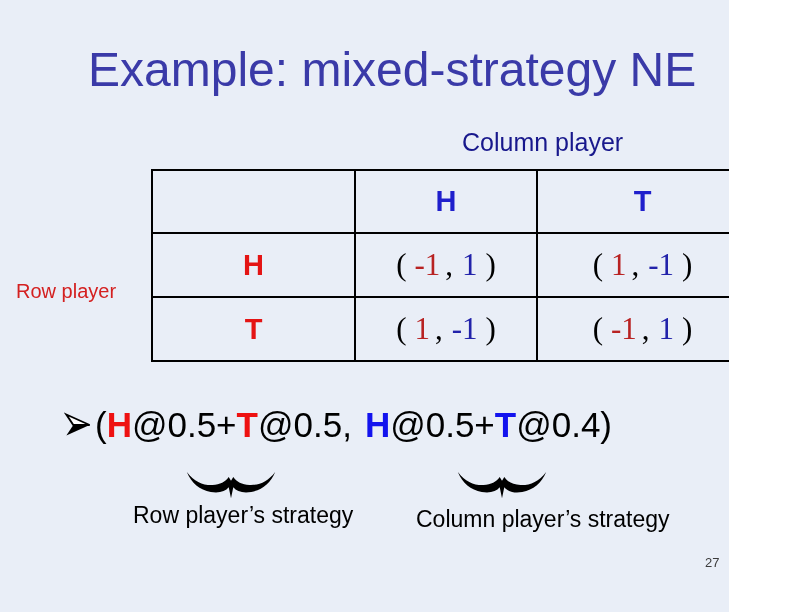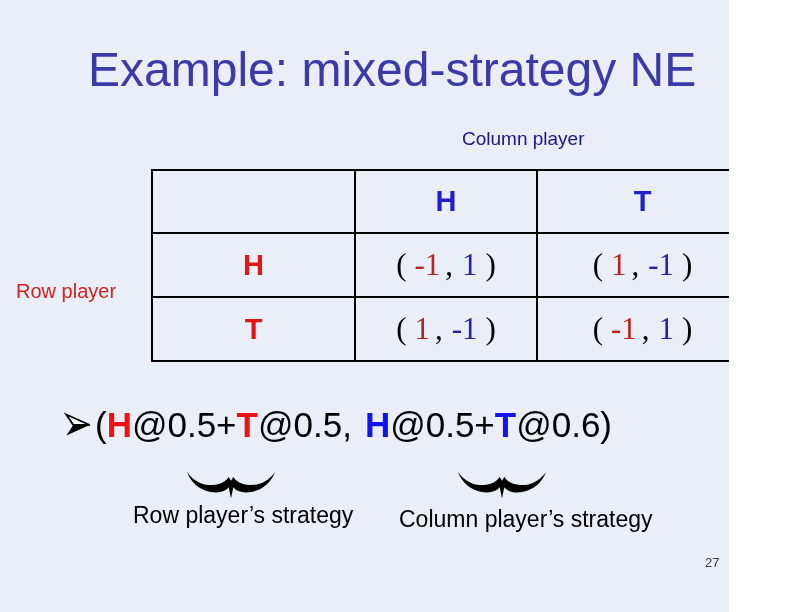--- a/index.html
+++ b/index.html
@@ -7,21 +7,21 @@
     position:relative;width:729px;height:612px;
     background:#e9eef7;overflow:hidden;
     font-family:"Liberation Sans",sans-serif;
   }
   .title{
     position:absolute;left:88px;top:42px;
     font-size:48px;line-height:1.15;color:#3a3aa8;white-space:nowrap;
   }
   .col-player-label{
     position:absolute;left:462px;top:128px;
-    font-size:19px;color:#18188c;white-space:nowrap;
+    font-size:25px;color:#18188c;white-space:nowrap;
   }
   .row-player-label{
     position:absolute;left:16px;top:280px;
     font-size:20px;color:#d42020;white-space:nowrap;
   }
   .gtable{
     position:absolute;left:151px;top:169px;
     display:grid;
     grid-template-columns:201px 182px 211px;
     grid-template-rows:61px 64px 64px;
@@ -49,21 +49,21 @@
   }
   .bullet-icon{width:28px;height:28px;margin-right:3px;flex:0 0 auto;}
   .fr{color:#ee1111;font-weight:bold;}
   .fb{color:#1313ee;font-weight:bold;}
   .fe-gap{margin-right:13px;}
   .brace{position:absolute;width:92px;height:30px;}
   .brace-row{left:185px;top:470px;}
   .brace-col{left:456px;top:470px;}
   .caption{position:absolute;font-size:23px;color:#000;white-space:nowrap;}
   .caption-row{left:121px;top:502px;margin-left:12px;}
-  .caption-col{left:399px;top:506px;}
+  .caption-col{left:416px;top:506px;}
   .pagenum{
     position:absolute;left:705px;top:555px;
     font-size:13px;color:#3c3c3c;
   }
 </style>
 </head>
 <body>
 
 <div class="slide">
 
@@ -117,21 +117,21 @@
       <polygon points="2,21 22,12 8,12" fill="#000000"></polygon>
     </svg>
     <span>(</span>
     <span class="fr">H</span>
     <span>@0.5+</span>
     <span class="fr">T</span>
     <span class="fe-gap">@0.5,</span>
     <span class="fb">H</span>
     <span>@0.5+</span>
     <span class="fb">T</span>
-    <span>@0.6)</span>
+    <span>@0.4)</span>
   </div>
 
   <svg class="brace brace-row" viewBox="0 0 100 32" preserveAspectRatio="none">
     <path d="M2,2 C7,14 16,21 28,23.5 C37,25 44,23 47.5,18.5 L50,30 L52.5,18.5 C56,23 63,25 72,23.5 C84,21 93,14 98,2 C90,12.5 80,16.5 70,16 C62,15.6 56,12.8 52.5,7.5 L50,11.5 L47.5,7.5 C44,12.8 38,15.6 30,16 C20,16.5 10,12.5 2,2 Z" fill="#000000"></path>
   </svg>
   <svg class="brace brace-col" viewBox="0 0 100 32" preserveAspectRatio="none">
     <path d="M2,2 C7,14 16,21 28,23.5 C37,25 44,23 47.5,18.5 L50,30 L52.5,18.5 C56,23 63,25 72,23.5 C84,21 93,14 98,2 C90,12.5 80,16.5 70,16 C62,15.6 56,12.8 52.5,7.5 L50,11.5 L47.5,7.5 C44,12.8 38,15.6 30,16 C20,16.5 10,12.5 2,2 Z" fill="#000000"></path>
   </svg>
 
   <div class="caption caption-row">Row player’s strategy</div>

